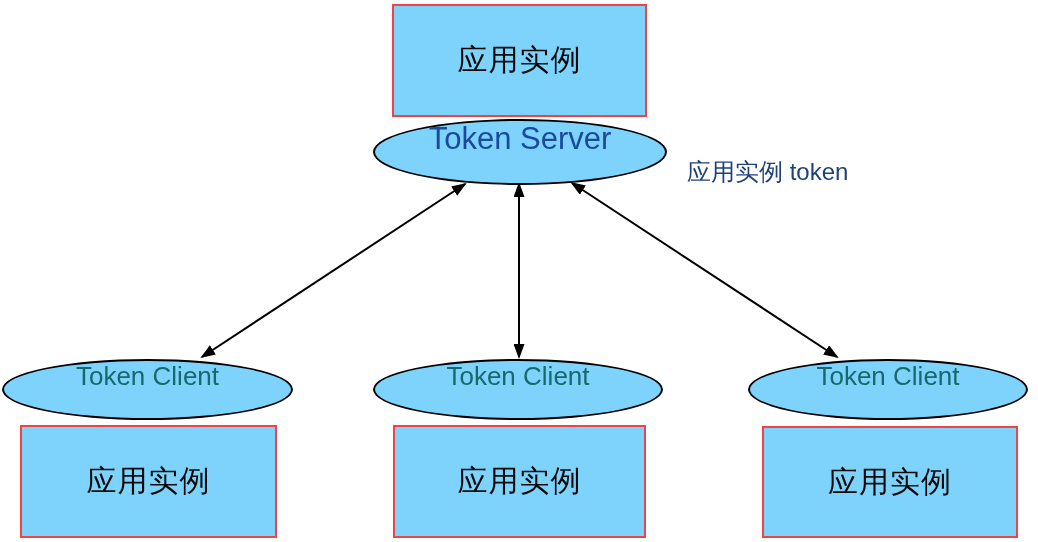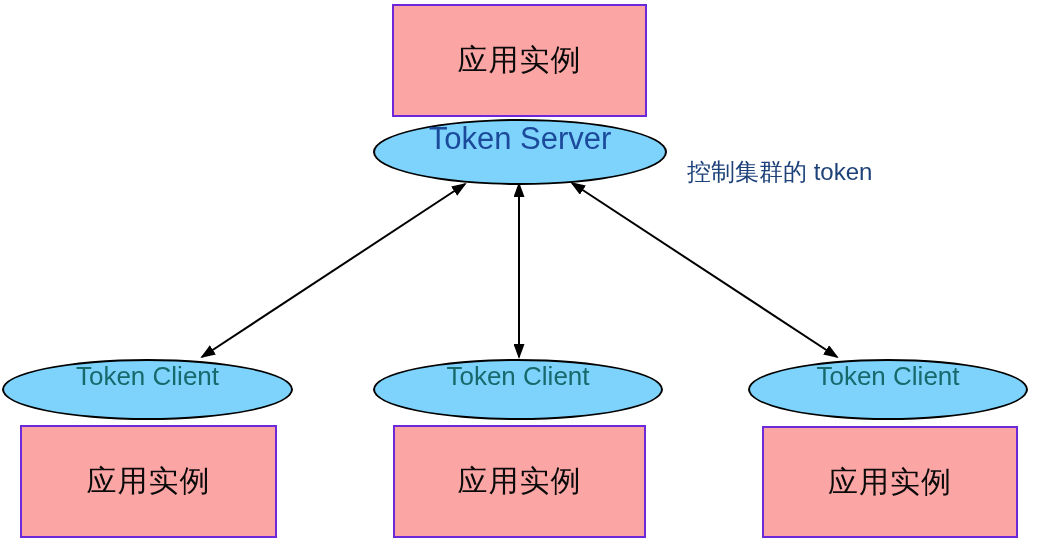--- a/index.html
+++ b/index.html
@@ -22,22 +22,22 @@
     height: 542px;
     pointer-events: none;
   }
   .arrows-layer line {
     stroke: #000000;
     stroke-width: 2;
   }
   .box {
     position: absolute;
     box-sizing: border-box;
-    border: 2px solid #6d28d9;
-    background: #fca5a5;
+    border: 2px solid #ef4444;
+    background: #7dd3fc;
     display: flex;
     align-items: center;
     justify-content: center;
   }
   .box .cn-label {
     font-size: 30px;
     color: #0a0a0a;
     letter-spacing: 1px;
   }
   .ellipse {
@@ -88,21 +88,21 @@
   </svg>
 
   <div class="box top-box">
     <span class="cn-label">应用实例</span>
   </div>
 
   <div class="ellipse server-ellipse">
     <span class="label">Token Server</span>
   </div>
 
-  <div class="annotation">控制集群的 token</div>
+  <div class="annotation">应用实例 token</div>
 
   <div class="ellipse client-ellipse client-ellipse-0">
     <span class="label">Token Client</span>
   </div>
   <div class="box client-box-0">
     <span class="cn-label">应用实例</span>
   </div>
 
   <div class="ellipse client-ellipse client-ellipse-1">
     <span class="label">Token Client</span>

